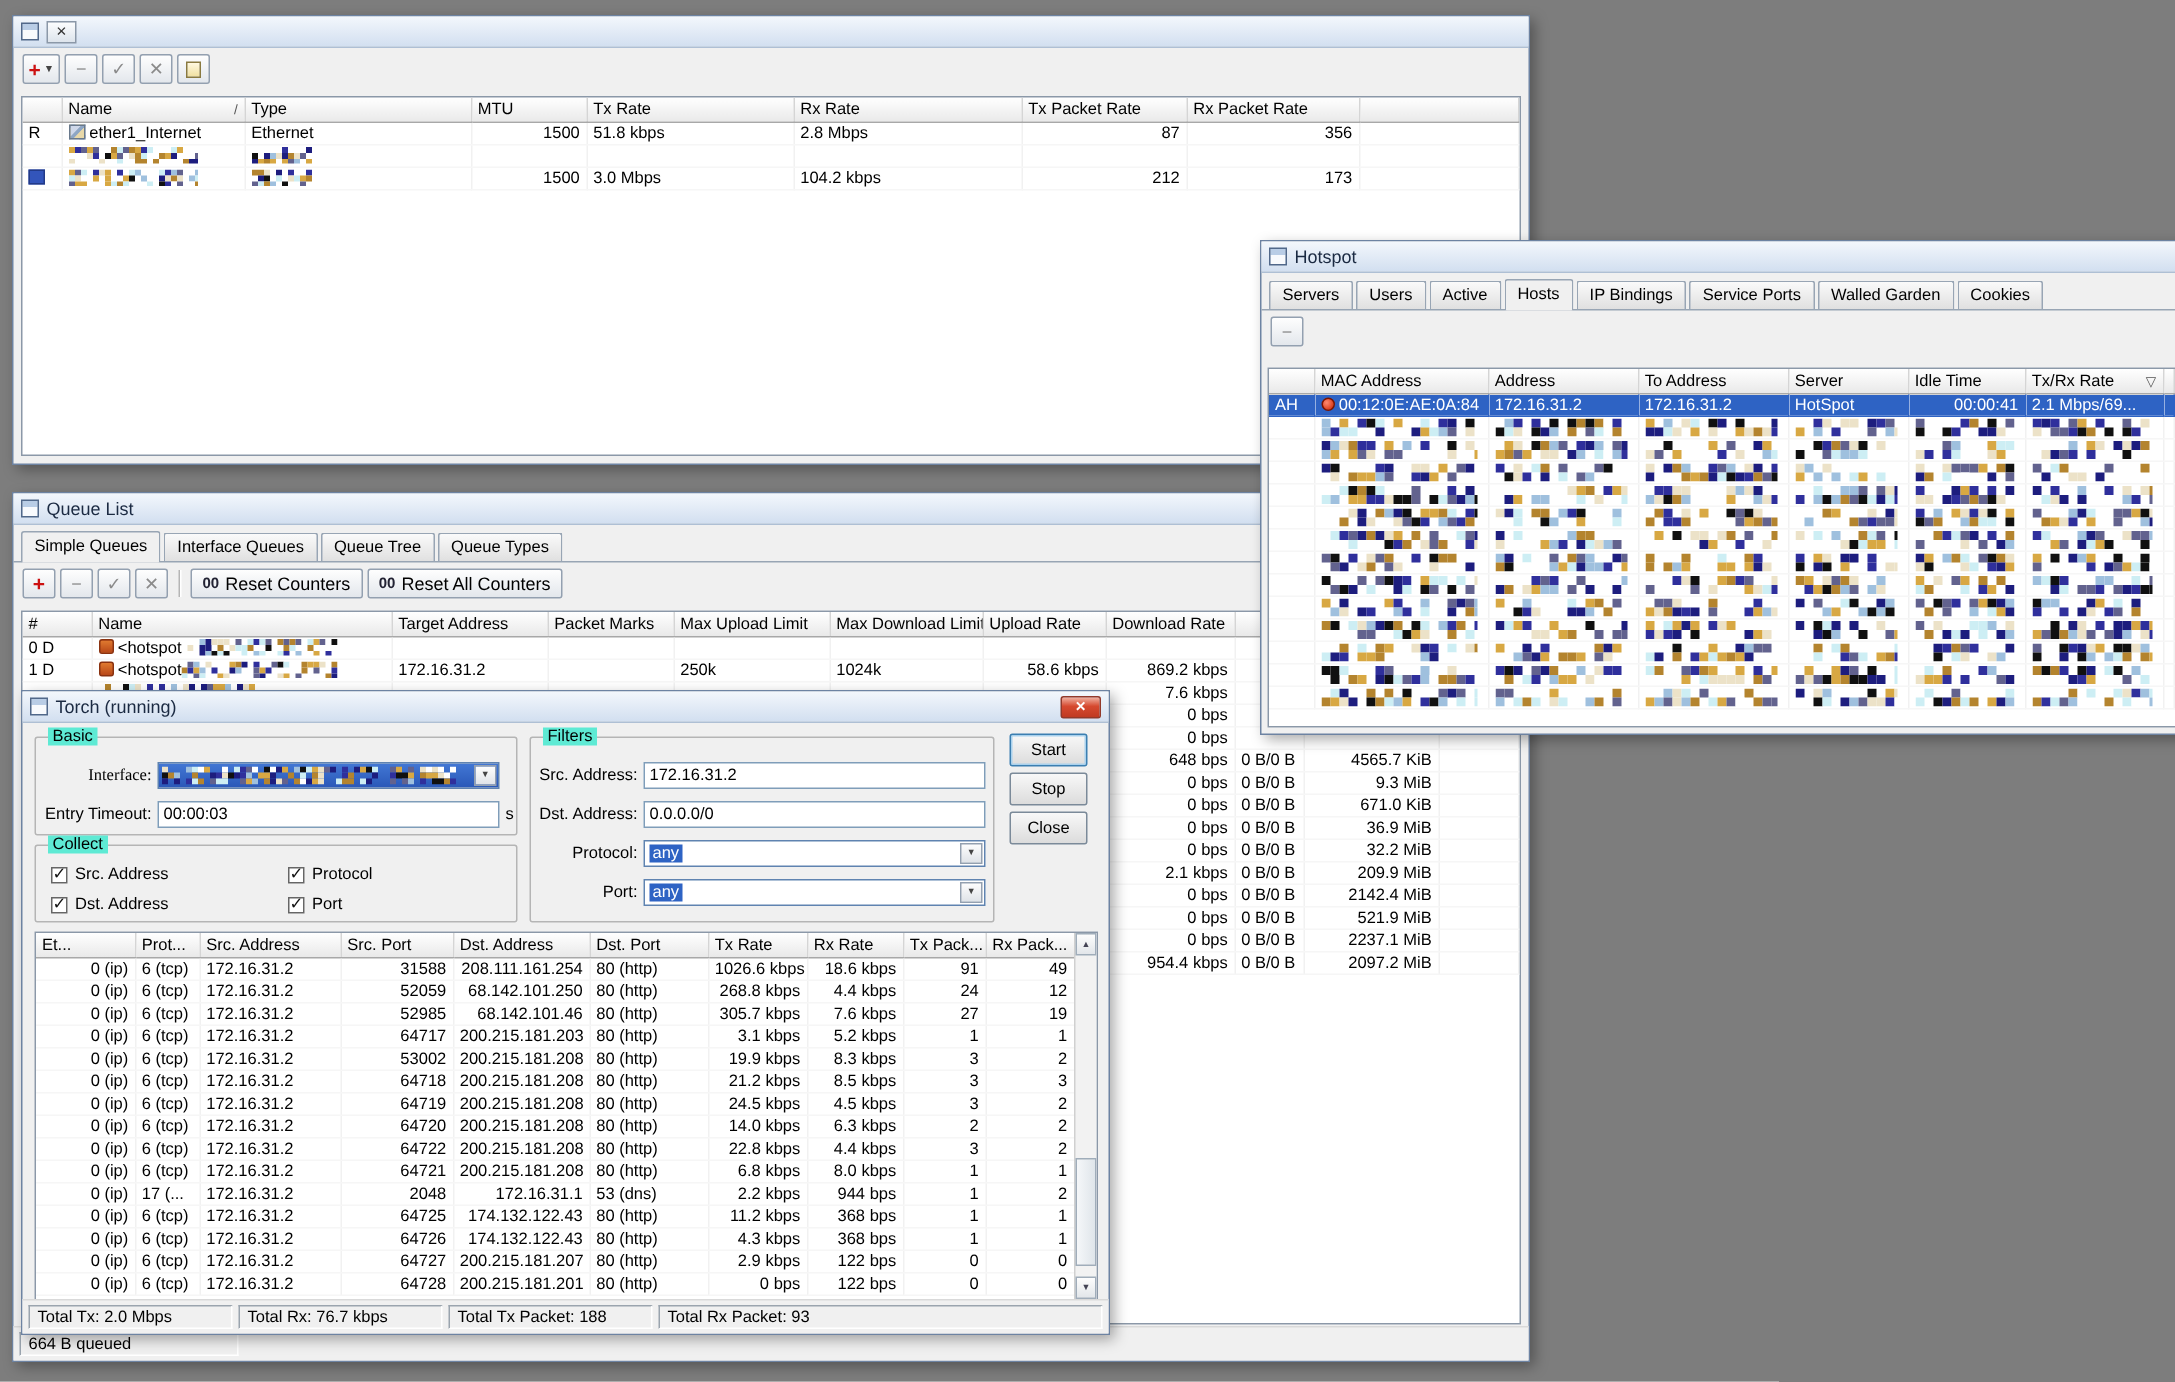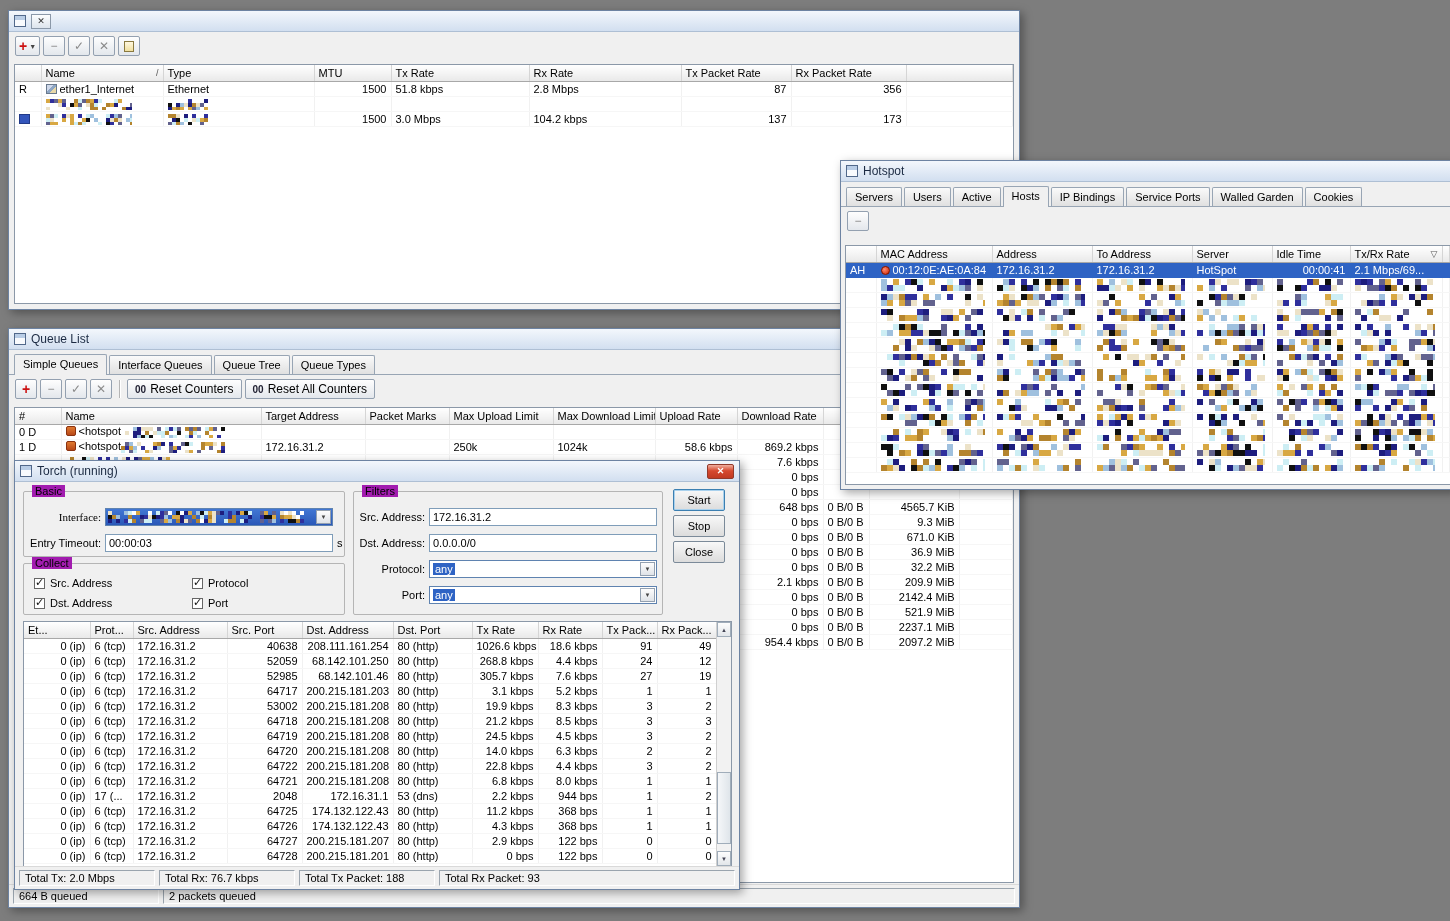--- a/index.html
+++ b/index.html
@@ -31,21 +31,21 @@
 tr.sel td{background:#2e63c4;color:#fff;border-color:#2e63c4;}
 .sort-r{float:right;color:#555;font-size:9px;margin-top:1px;}
 .mosaic{position:relative;display:inline-block;overflow:hidden;vertical-align:middle;}
 .mosaic i{position:absolute;}
 .mini-ic{display:inline-block;width:11px;height:10px;margin-right:3px;vertical-align:-1px;}
 .mini-ic.eth{border:1px solid #69798c;background:linear-gradient(135deg,#cfd8ea 40%,#8ea6c4 40% 60%,#e8d8a8 60%);}
 .mini-ic.blue{background:#3355bb;border:1px solid #223a88;}
 .mini-ic.queue{width:10px;background:linear-gradient(#e07a30,#b84818);border:1px solid #8a3210;border-radius:2px;}
 .dot-red{width:9px;height:9px;border-radius:50%;background:radial-gradient(circle at 35% 35%,#ff8a70,#cc2200);border:1px solid #7a1400;display:inline-block;margin-right:3px;vertical-align:-1px;}
 .groupbox{position:absolute;border:1px solid #b5b5b5;border-radius:2px;}
-.gb-legend{position:absolute;top:-7px;left:8px;background:#a21caf;padding:0 3px;line-height:12px;}
+.gb-legend{position:absolute;top:-7px;left:8px;background:#5eead4;padding:0 3px;line-height:12px;}
 .flabel{position:absolute;height:18px;line-height:18px;text-align:right;white-space:nowrap;}
 .textinput{position:absolute;border:1px solid #7f9db9;background:#fff;height:18px;font:11px "Liberation Sans",sans-serif;padding:0 3px;}
 .combo{position:absolute;height:18px;border:1px solid #5f83b0;}
 .combo.white{background:#fff;padding:1px 3px;line-height:14px;}
 .combo.blue{background:linear-gradient(#4277d4,#2a58b8);overflow:hidden;}
 .combo>.mosaic{position:absolute;left:2px;top:2px;}
 .combo-arrow{position:absolute;right:1px;top:1px;bottom:1px;width:15px;border:1px solid #93a0b0;background:linear-gradient(#fdfdfd,#dfe3e8);display:flex;align-items:center;justify-content:center;font-size: 6px;color:#444;}
 .hl{background:#2e63c4;color:#fff;padding:0 2px;}
 .btn{position:absolute;left:0;width:52px;height:22px;border:1px solid #7b8a99;border-radius:2px;background:linear-gradient(#f8f8f8,#dcdcdc);display:flex;align-items:center;justify-content:center;}
 .btn.default{border-color:#3c7fb1;box-shadow:inset 0 0 0 1px #a9d1ed;}
@@ -133,21 +133,21 @@
               <td class="r"></td>
               <td></td>
             </tr>
             <tr>
               <td><span class="mini-ic blue"></span></td>
               <td><span class="mosaic" style="width: 86px; height: 11px;"><i style="left: 0px; top: 0px; width: 4px; height: 4px; background: rgb(216, 168, 67);"></i><i style="left: 4px; top: 0px; width: 4px; height: 4px; background: rgb(98, 98, 142);"></i><i style="left: 8px; top: 0px; width: 4px; height: 4px; background: rgb(205, 238, 244);"></i><i style="left: 16px; top: 0px; width: 4px; height: 4px; background: rgb(47, 47, 156);"></i><i style="left: 20px; top: 0px; width: 4px; height: 4px; background: rgb(236, 226, 200);"></i><i style="left: 24px; top: 0px; width: 4px; height: 4px; background: rgb(216, 168, 67);"></i><i style="left: 32px; top: 0px; width: 4px; height: 4px; background: rgb(47, 47, 156);"></i><i style="left: 40px; top: 0px; width: 4px; height: 4px; background: rgb(205, 238, 244);"></i><i style="left: 44px; top: 0px; width: 4px; height: 4px; background: rgb(159, 192, 222);"></i><i style="left: 60px; top: 0px; width: 4px; height: 4px; background: rgb(205, 238, 244);"></i><i style="left: 64px; top: 0px; width: 4px; height: 4px; background: rgb(47, 47, 156);"></i><i style="left: 68px; top: 0px; width: 4px; height: 4px; background: rgb(159, 192, 222);"></i><i style="left: 72px; top: 0px; width: 4px; height: 4px; background: rgb(98, 98, 142);"></i><i style="left: 76px; top: 0px; width: 4px; height: 4px; background: rgb(255, 255, 255);"></i><i style="left: 84px; top: 0px; width: 4px; height: 4px; background: rgb(159, 192, 222);"></i><i style="left: 0px; top: 4px; width: 4px; height: 4px; background: rgb(205, 238, 244);"></i><i style="left: 4px; top: 4px; width: 4px; height: 4px; background: rgb(236, 226, 200);"></i><i style="left: 8px; top: 4px; width: 4px; height: 4px; background: rgb(255, 255, 255);"></i><i style="left: 16px; top: 4px; width: 4px; height: 4px; background: rgb(216, 168, 67);"></i><i style="left: 24px; top: 4px; width: 4px; height: 4px; background: rgb(216, 168, 67);"></i><i style="left: 36px; top: 4px; width: 4px; height: 4px; background: rgb(216, 168, 67);"></i><i style="left: 40px; top: 4px; width: 4px; height: 4px; background: rgb(16, 16, 16);"></i><i style="left: 48px; top: 4px; width: 4px; height: 4px; background: rgb(159, 192, 222);"></i><i style="left: 60px; top: 4px; width: 4px; height: 4px; background: rgb(29, 29, 126);"></i><i style="left: 64px; top: 4px; width: 4px; height: 4px; background: rgb(236, 226, 200);"></i><i style="left: 68px; top: 4px; width: 4px; height: 4px; background: rgb(180, 132, 46);"></i><i style="left: 72px; top: 4px; width: 4px; height: 4px; background: rgb(236, 226, 200);"></i><i style="left: 80px; top: 4px; width: 4px; height: 4px; background: rgb(159, 192, 222);"></i><i style="left: 84px; top: 4px; width: 4px; height: 4px; background: rgb(205, 238, 244);"></i><i style="left: 0px; top: 8px; width: 4px; height: 4px; background: rgb(98, 98, 142);"></i><i style="left: 4px; top: 8px; width: 4px; height: 4px; background: rgb(216, 168, 67);"></i><i style="left: 8px; top: 8px; width: 4px; height: 4px; background: rgb(216, 168, 67);"></i><i style="left: 20px; top: 8px; width: 4px; height: 4px; background: rgb(255, 255, 255);"></i><i style="left: 24px; top: 8px; width: 4px; height: 4px; background: rgb(216, 168, 67);"></i><i style="left: 28px; top: 8px; width: 4px; height: 4px; background: rgb(205, 238, 244);"></i><i style="left: 32px; top: 8px; width: 4px; height: 4px; background: rgb(180, 132, 46);"></i><i style="left: 36px; top: 8px; width: 4px; height: 4px; background: rgb(205, 238, 244);"></i><i style="left: 52px; top: 8px; width: 4px; height: 4px; background: rgb(205, 238, 244);"></i><i style="left: 60px; top: 8px; width: 4px; height: 4px; background: rgb(16, 16, 16);"></i><i style="left: 64px; top: 8px; width: 4px; height: 4px; background: rgb(47, 47, 156);"></i><i style="left: 68px; top: 8px; width: 4px; height: 4px; background: rgb(255, 255, 255);"></i><i style="left: 72px; top: 8px; width: 4px; height: 4px; background: rgb(98, 98, 142);"></i><i style="left: 80px; top: 8px; width: 4px; height: 4px; background: rgb(255, 255, 255);"></i><i style="left: 84px; top: 8px; width: 4px; height: 4px; background: rgb(180, 132, 46);"></i></span></td>
               <td><span class="mosaic" style="width: 40px; height: 11px;"><i style="left: 0px; top: 0px; width: 4px; height: 4px; background: rgb(180, 132, 46);"></i><i style="left: 4px; top: 0px; width: 4px; height: 4px; background: rgb(180, 132, 46);"></i><i style="left: 8px; top: 0px; width: 4px; height: 4px; background: rgb(236, 226, 200);"></i><i style="left: 16px; top: 0px; width: 4px; height: 4px; background: rgb(29, 29, 126);"></i><i style="left: 24px; top: 0px; width: 4px; height: 4px; background: rgb(47, 47, 156);"></i><i style="left: 36px; top: 0px; width: 4px; height: 4px; background: rgb(47, 47, 156);"></i><i style="left: 4px; top: 4px; width: 4px; height: 4px; background: rgb(29, 29, 126);"></i><i style="left: 8px; top: 4px; width: 4px; height: 4px; background: rgb(16, 16, 16);"></i><i style="left: 16px; top: 4px; width: 4px; height: 4px; background: rgb(205, 238, 244);"></i><i style="left: 24px; top: 4px; width: 4px; height: 4px; background: rgb(236, 226, 200);"></i><i style="left: 28px; top: 4px; width: 4px; height: 4px; background: rgb(205, 238, 244);"></i><i style="left: 32px; top: 4px; width: 4px; height: 4px; background: rgb(216, 168, 67);"></i><i style="left: 36px; top: 4px; width: 4px; height: 4px; background: rgb(180, 132, 46);"></i><i style="left: 0px; top: 8px; width: 4px; height: 4px; background: rgb(98, 98, 142);"></i><i style="left: 4px; top: 8px; width: 4px; height: 4px; background: rgb(205, 238, 244);"></i><i style="left: 8px; top: 8px; width: 4px; height: 4px; background: rgb(180, 132, 46);"></i><i style="left: 12px; top: 8px; width: 4px; height: 4px; background: rgb(159, 192, 222);"></i><i style="left: 20px; top: 8px; width: 4px; height: 4px; background: rgb(16, 16, 16);"></i><i style="left: 32px; top: 8px; width: 4px; height: 4px; background: rgb(98, 98, 142);"></i></span></td>
               <td class="r">1500</td>
               <td>3.0 Mbps</td>
               <td>104.2 kbps</td>
-              <td class="r">137</td>
+              <td class="r">212</td>
               <td class="r">173</td>
               <td></td>
             </tr>
           </tbody>
       </table>
     </div>
   </section>
 
   <section class="window" style="left:8px;top:328px;width:1012px;height:580px;z-index:2;">
     <header class="titlebar">
@@ -401,21 +401,20 @@
               <td class="r">954.4 kbps</td>
               <td>0 B/0 B</td>
               <td class="r">2097.2 MiB</td>
               <td></td>
             </tr>
           </tbody>
       </table>
     </div>
     <div class="statusbar" id="ql-status">
         <span class="panel w1">664 B queued</span>
-        <span class="panel grow">2 packets queued</span>
       </div>
   </section>
 
   <section class="window" style="left:840px;top:160px;width:616px;height:330px;z-index:3;">
     <header class="titlebar">
       <span class="win-icon"></span>
       <span class="title">Hotspot</span>
     </header>
     <div class="tabs" id="hs-tabs">
         <span class="tab">Servers</span>
@@ -789,21 +788,21 @@
             <th><span>Rx Rate</span></th>
             <th><span>Tx Pack...</span></th>
             <th><span>Rx Pack...</span></th>
           </tr>
         </thead>
         <tbody id="tc-body">
             <tr>
               <td class="r">0 (ip)</td>
               <td>6 (tcp)</td>
               <td>172.16.31.2</td>
-              <td class="r">40638</td>
+              <td class="r">31588</td>
               <td class="r">208.111.161.254</td>
               <td>80 (http)</td>
               <td class="r">1026.6 kbps</td>
               <td class="r">18.6 kbps</td>
               <td class="r">91</td>
               <td class="r">49</td>
             </tr>
             <tr>
               <td class="r">0 (ip)</td>
               <td>6 (tcp)</td>

